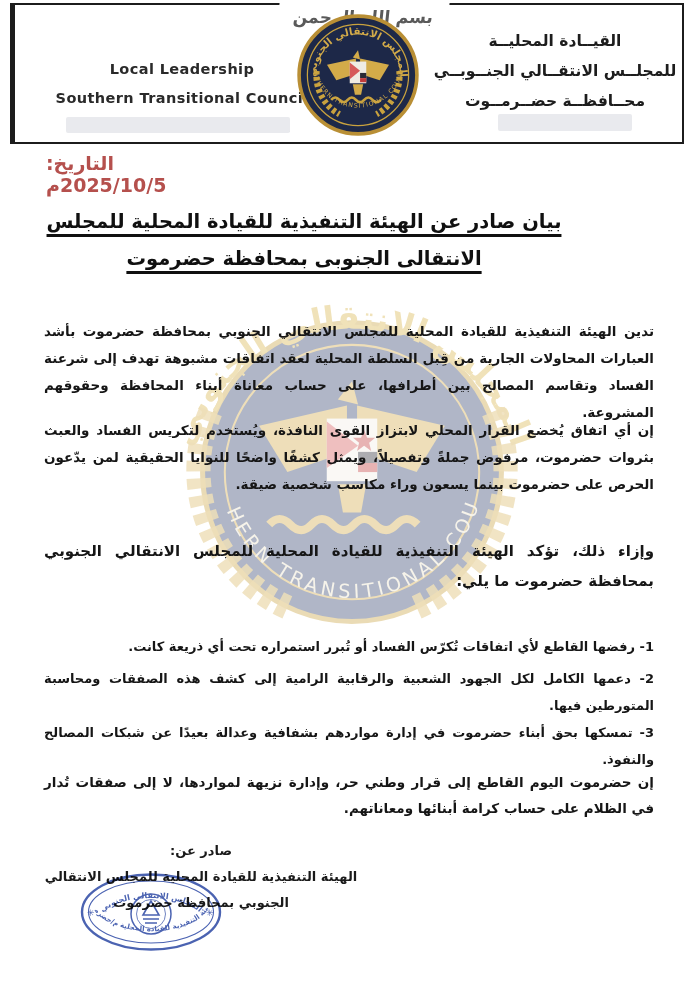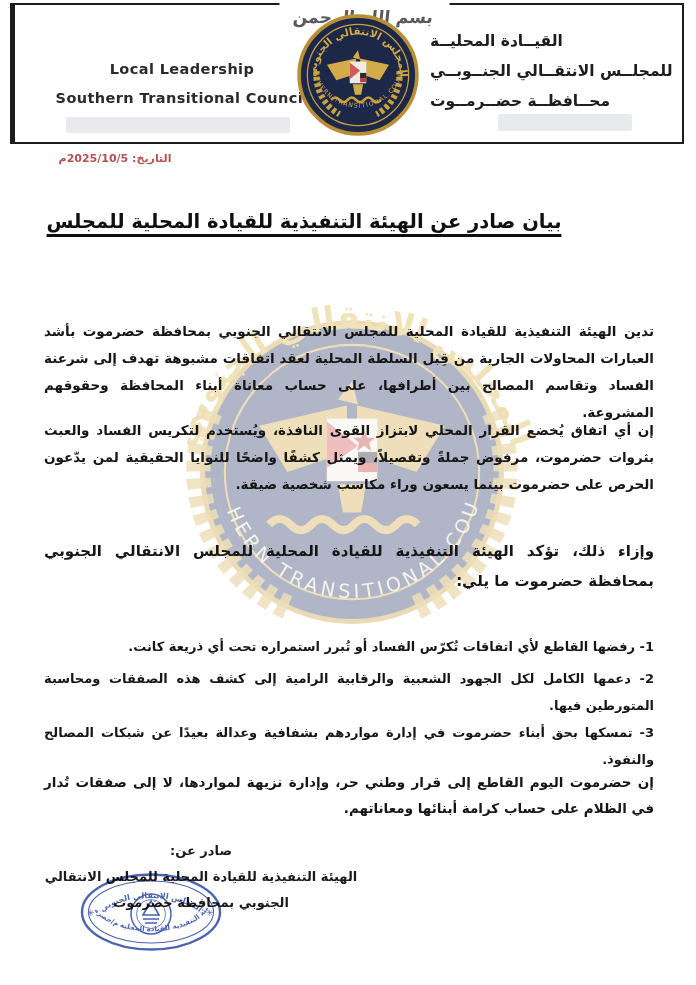--- a/index.html
+++ b/index.html
@@ -26,32 +26,32 @@
   }
   .hdr-en {
     left:52px; top:30px; width:260px; z-index:2;
     text-align:center; font-size:14.5px; font-weight:600; color:#2a2a2a;
     letter-spacing:.4px;
     margin-top:31px;
   }
   .hdr-en div { margin-bottom:13px; white-space:nowrap; }
   .hdr-ar {
     left:430px; top:32px; width:250px; z-index:2; direction:rtl;
-    text-align:left; font-size:15.5px; font-weight:bold; color:#1d1d1d;
+    text-align:center; font-size:15.5px; font-weight:bold; color:#1d1d1d;
   }
   .hdr-ar div { margin-bottom:12px; white-space:nowrap; }
   .redact { background:#e9eaee; border-radius:2px; z-index:2; }
   .redact-left  { left:66px;  top:117px; width:224px; height:16px; }
   .redact-right { left:498px; top:114px; width:134px; height:17px; }
   .emblem-wrap { left:296px; top:13px; width:124px; height:124px; z-index:4; }
 
   
   .date-line {
-    left:40px; top:152px; width:150px; z-index:2; direction:rtl;
-    font-size:11px; font-weight:bold; color:#b5504d; text-align:center;
+    left:46px; top:152px; width:150px; z-index:2; direction:rtl;
+    font-size:19px; font-weight:bold; color:#b5504d; text-align:left;
   }
 
   
   .watermark { left:140px; top:252px; width:424px; height:424px; opacity:.38; z-index:0; pointer-events:none; }
 
   
   .doc-title {
     left:0; top:203px; width:608px; z-index:2; direction:rtl;
     text-align:center; font-size:19.5px; font-weight:bold; color:#101010;
     line-height:37px;
@@ -156,20 +156,21 @@
     <path id="emBot" d="M 16,56 A 45,45 0 0 0 104,56" fill="none"></path>
     <text font-size="6" letter-spacing="1.1" fill="#d3ab49">
       <textPath href="#emBot" startOffset="50%" text-anchor="middle">SOUTHERN TRANSITIONAL COUNCIL</textPath>
     </text>
   </svg>
 
   <div class="abs date-line">التاريخ: 2025/10/5م</div>
 
   <div class="abs doc-title">
     <span>بيان صادر عن الهيئة التنفيذية للقيادة المحلية للمجلس</span><br>
+    <span>الانتقالى الجنوبى بمحافظة حضرموت</span>
   </div>
 
   <p class="abs para p-normal p1">تدين الهيئة التنفيذية للقيادة المحلية للمجلس الانتقالي الجنوبي بمحافظة حضرموت بأشد العبارات المحاولات الجارية من قِبل السلطة المحلية لعقد اتفاقات مشبوهة تهدف إلى شرعنة الفساد وتقاسم المصالح بين أطرافها، على حساب معاناة أبناء المحافظة وحقوقهم المشروعة.</p>
   <p class="abs para p-normal p2">إن أي اتفاق يُخضع القرار المحلي لابتزاز القوى النافذة، ويُستخدم لتكريس الفساد والعبث بثروات حضرموت، مرفوض جملةً وتفصيلاً، ويمثل كشفًا واضحًا للنوايا الحقيقية لمن يدّعون الحرص على حضرموت بينما يسعون وراء مكاسب شخصية ضيقة.</p>
 
   <p class="abs para p-strong">وإزاء ذلك، تؤكد الهيئة التنفيذية للقيادة المحلية للمجلس الانتقالي الجنوبي بمحافظة حضرموت ما يلي:</p>
 
   <p class="abs para li li1">1- رفضها القاطع لأي اتفاقات تُكرّس الفساد أو تُبرر استمراره تحت أي ذريعة كانت.</p>
   <p class="abs para li li2">2- دعمها الكامل لكل الجهود الشعبية والرقابية الرامية إلى كشف هذه الصفقات ومحاسبة المتورطين فيها.</p>
   <p class="abs para li li3">3- تمسكها بحق أبناء حضرموت في إدارة مواردهم بشفافية وعدالة بعيدًا عن شبكات المصالح والنفوذ.</p>

